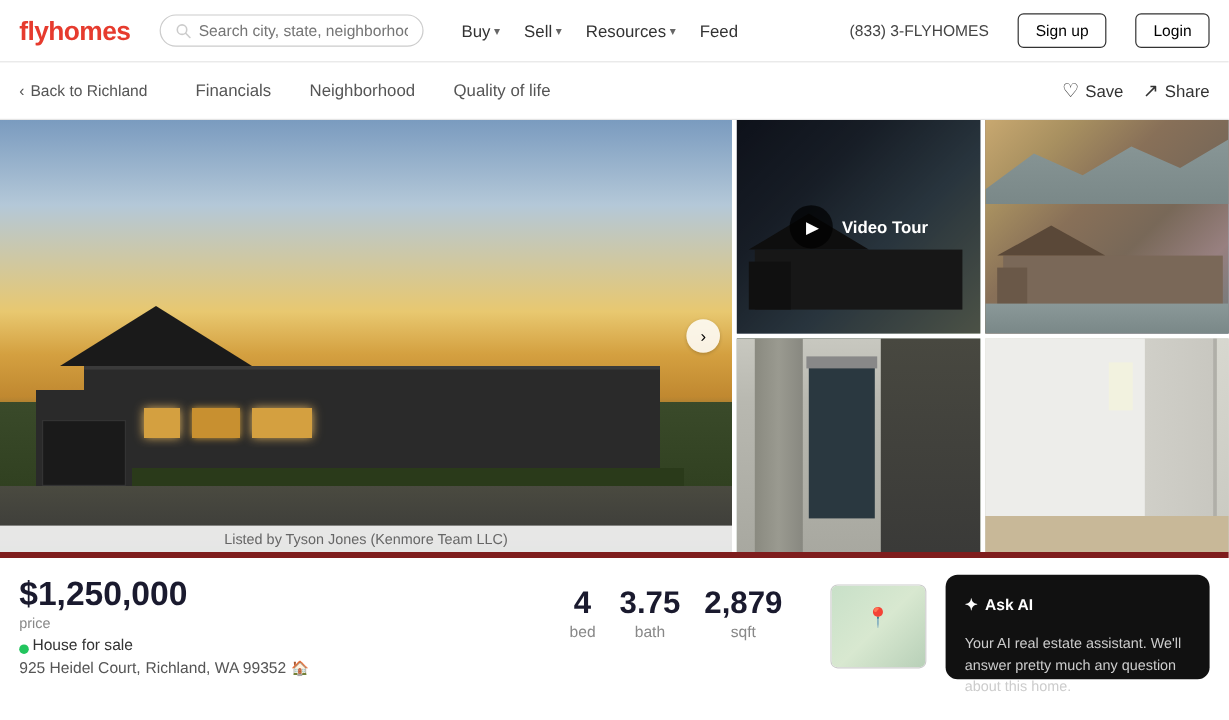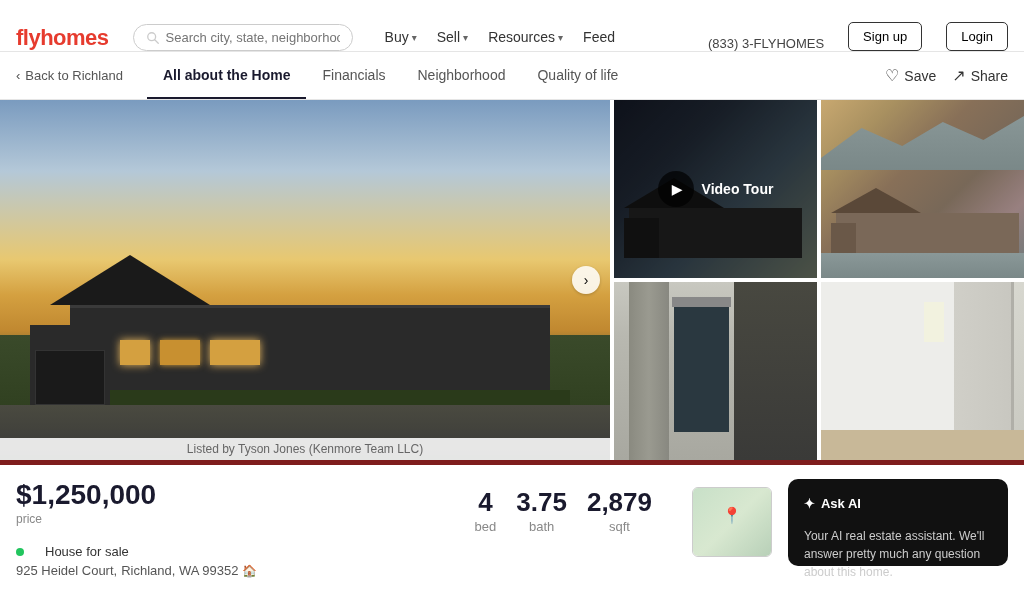--- a/index.html
+++ b/index.html
@@ -1,20 +1,20 @@
 <!DOCTYPE html>
 <html><head>
   <meta charset="utf-8">
   <style>
     * { box-sizing: border-box; margin: 0; padding: 0; }
     body { font-family: -apple-system, BlinkMacSystemFont, 'Segoe UI', sans-serif; font-size: 14px; color: #333; background: #fff; width: 1024px; height: 600px; overflow: hidden; }
 
     
     .top-nav {
-      display: flex; align-items: flex-end; height: 52px; padding: 0 16px;
+      display: flex; align-items: center; height: 52px; padding: 0 16px;
       border-bottom: 1px solid #e5e5e5; gap: 24px;
     }
     .logo { font-size: 22px; font-weight: 700; color: #1a1a2e; letter-spacing: -0.5px; flex-shrink: 0; }
     .logo span { color: #e63b2e; }
     .search-box {
       display: flex; align-items: center; border: 1px solid #ccc; border-radius: 20px;
       padding: 5px 12px; gap: 6px; flex: 0 0 220px;
     }
     .search-box input { border: none; outline: none; font-size: 13px; color: #555; width: 100%; background: transparent; }
     .nav-links { display: flex; gap: 4px; align-items: center; }
@@ -112,21 +112,21 @@
     }
     .play-icon { color: #fff; font-size: 14px; margin-left: 3px; }
     .video-label { color: #fff; font-size: 14px; font-weight: 600; }
     .video-row { display: flex; align-items: center; }
 
     
     .bottom-section { display: flex; gap: 0; padding: 14px 16px; border-top: 5px solid #7f1d1d; background: #fff; height: 120px; }
     .price-section { flex: 1; }
     .price { font-size: 28px; font-weight: 700; color: #1a1a2e; }
     .price-label { font-size: 12px; color: #888; margin-top: 1px; }
-    .status { display: flex; align-items: center; gap: 21px; font-size: 13px; color: #333; margin-top: 18px; }
+    .status { display: flex; align-items: flex-end; gap: 3px; font-size: 13px; color: #333; margin-top: 4px; }
     .green-dot { width: 8px; height: 8px; background: #22c55e; border-radius: 50%; flex-shrink: 0; }
     .address { font-size: 13px; color: #555; margin-top: 4px; display: flex; align-items: flex-end; gap: 4px; }
     .home-icon-small { font-size: 12px; color: #888; }
 
     .stats-section { display: flex; align-items: flex-start; gap: 20px; margin-left: 40px; padding-top: 8px; }
     .stat { display: flex; flex-direction: column; align-items: center; }
     .stat-num { font-size: 26px; font-weight: 700; color: #1a1a2e; }
     .stat-label { font-size: 13px; color: #888; margin-top: 1px; }
 
     .map-thumb {
@@ -194,21 +194,20 @@
   <button class="btn-outline">Sign up</button>
   <button class="btn-outline">Login</button>
 </nav>
 
 <div class="sub-nav">
   <a class="back-link">
     <span>‹</span>
     <span>Back to Richland</span>
   </a>
   <div class="sub-nav-tabs">
-    <div class="sub-tab active">All about the Home</div>
     <div class="sub-tab">Financials</div>
     <div class="sub-tab">Neighborhood</div>
     <div class="sub-tab">Quality of life</div>
   </div>
   <div class="sub-nav-right">
     <button class="action-btn">
       <span class="icon-heart"></span>
       <span>Save</span>
     </button>
     <button class="action-btn">

